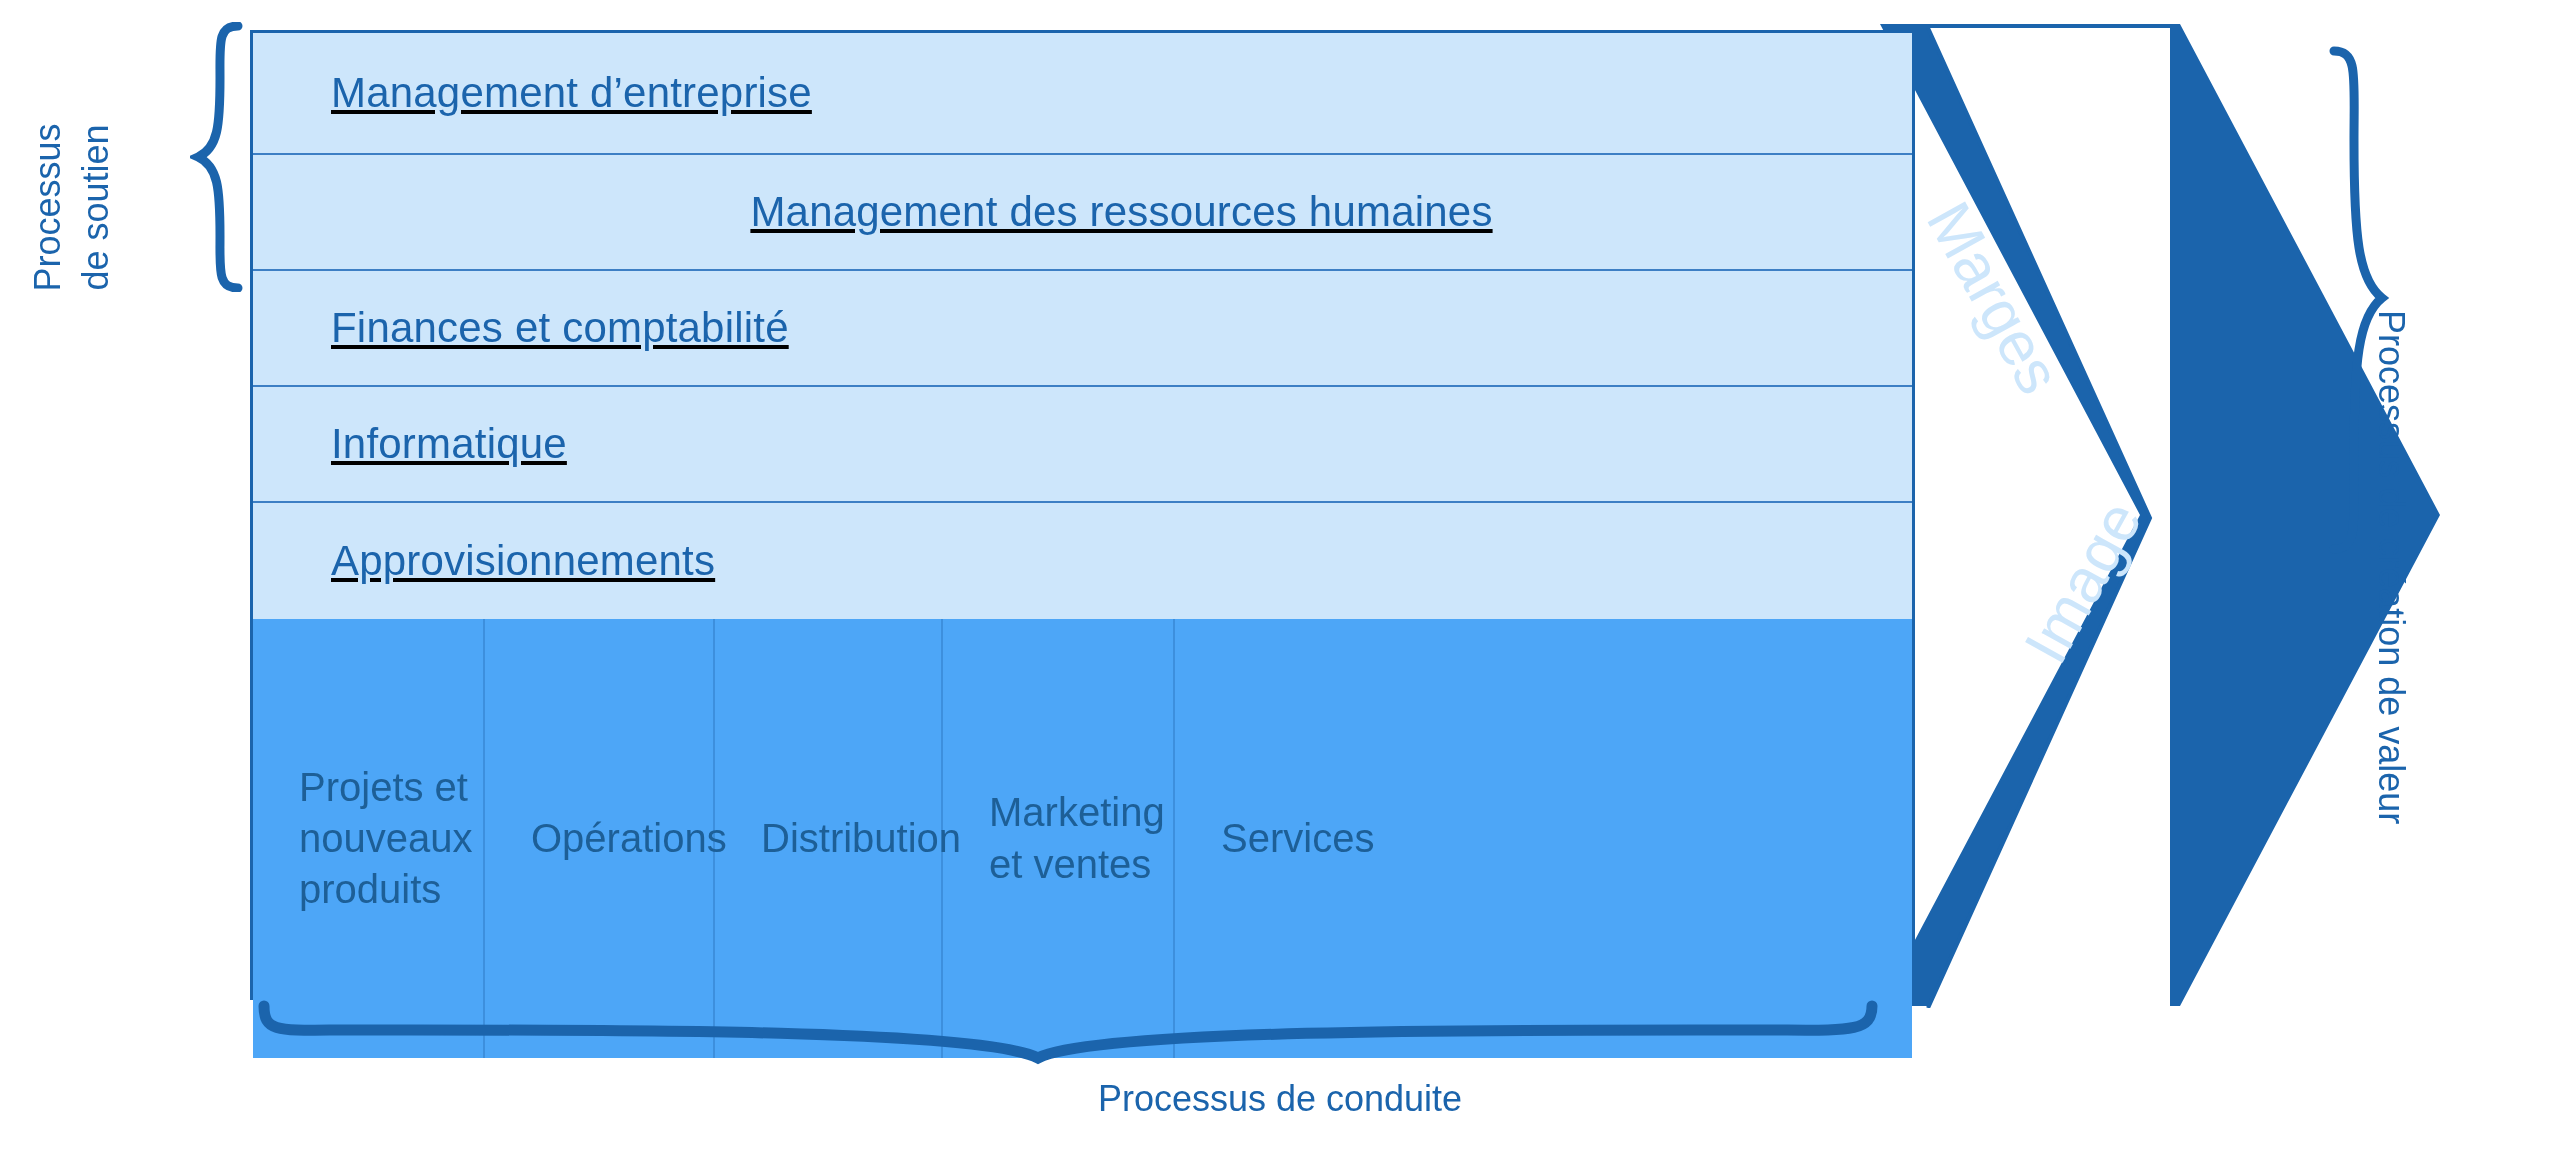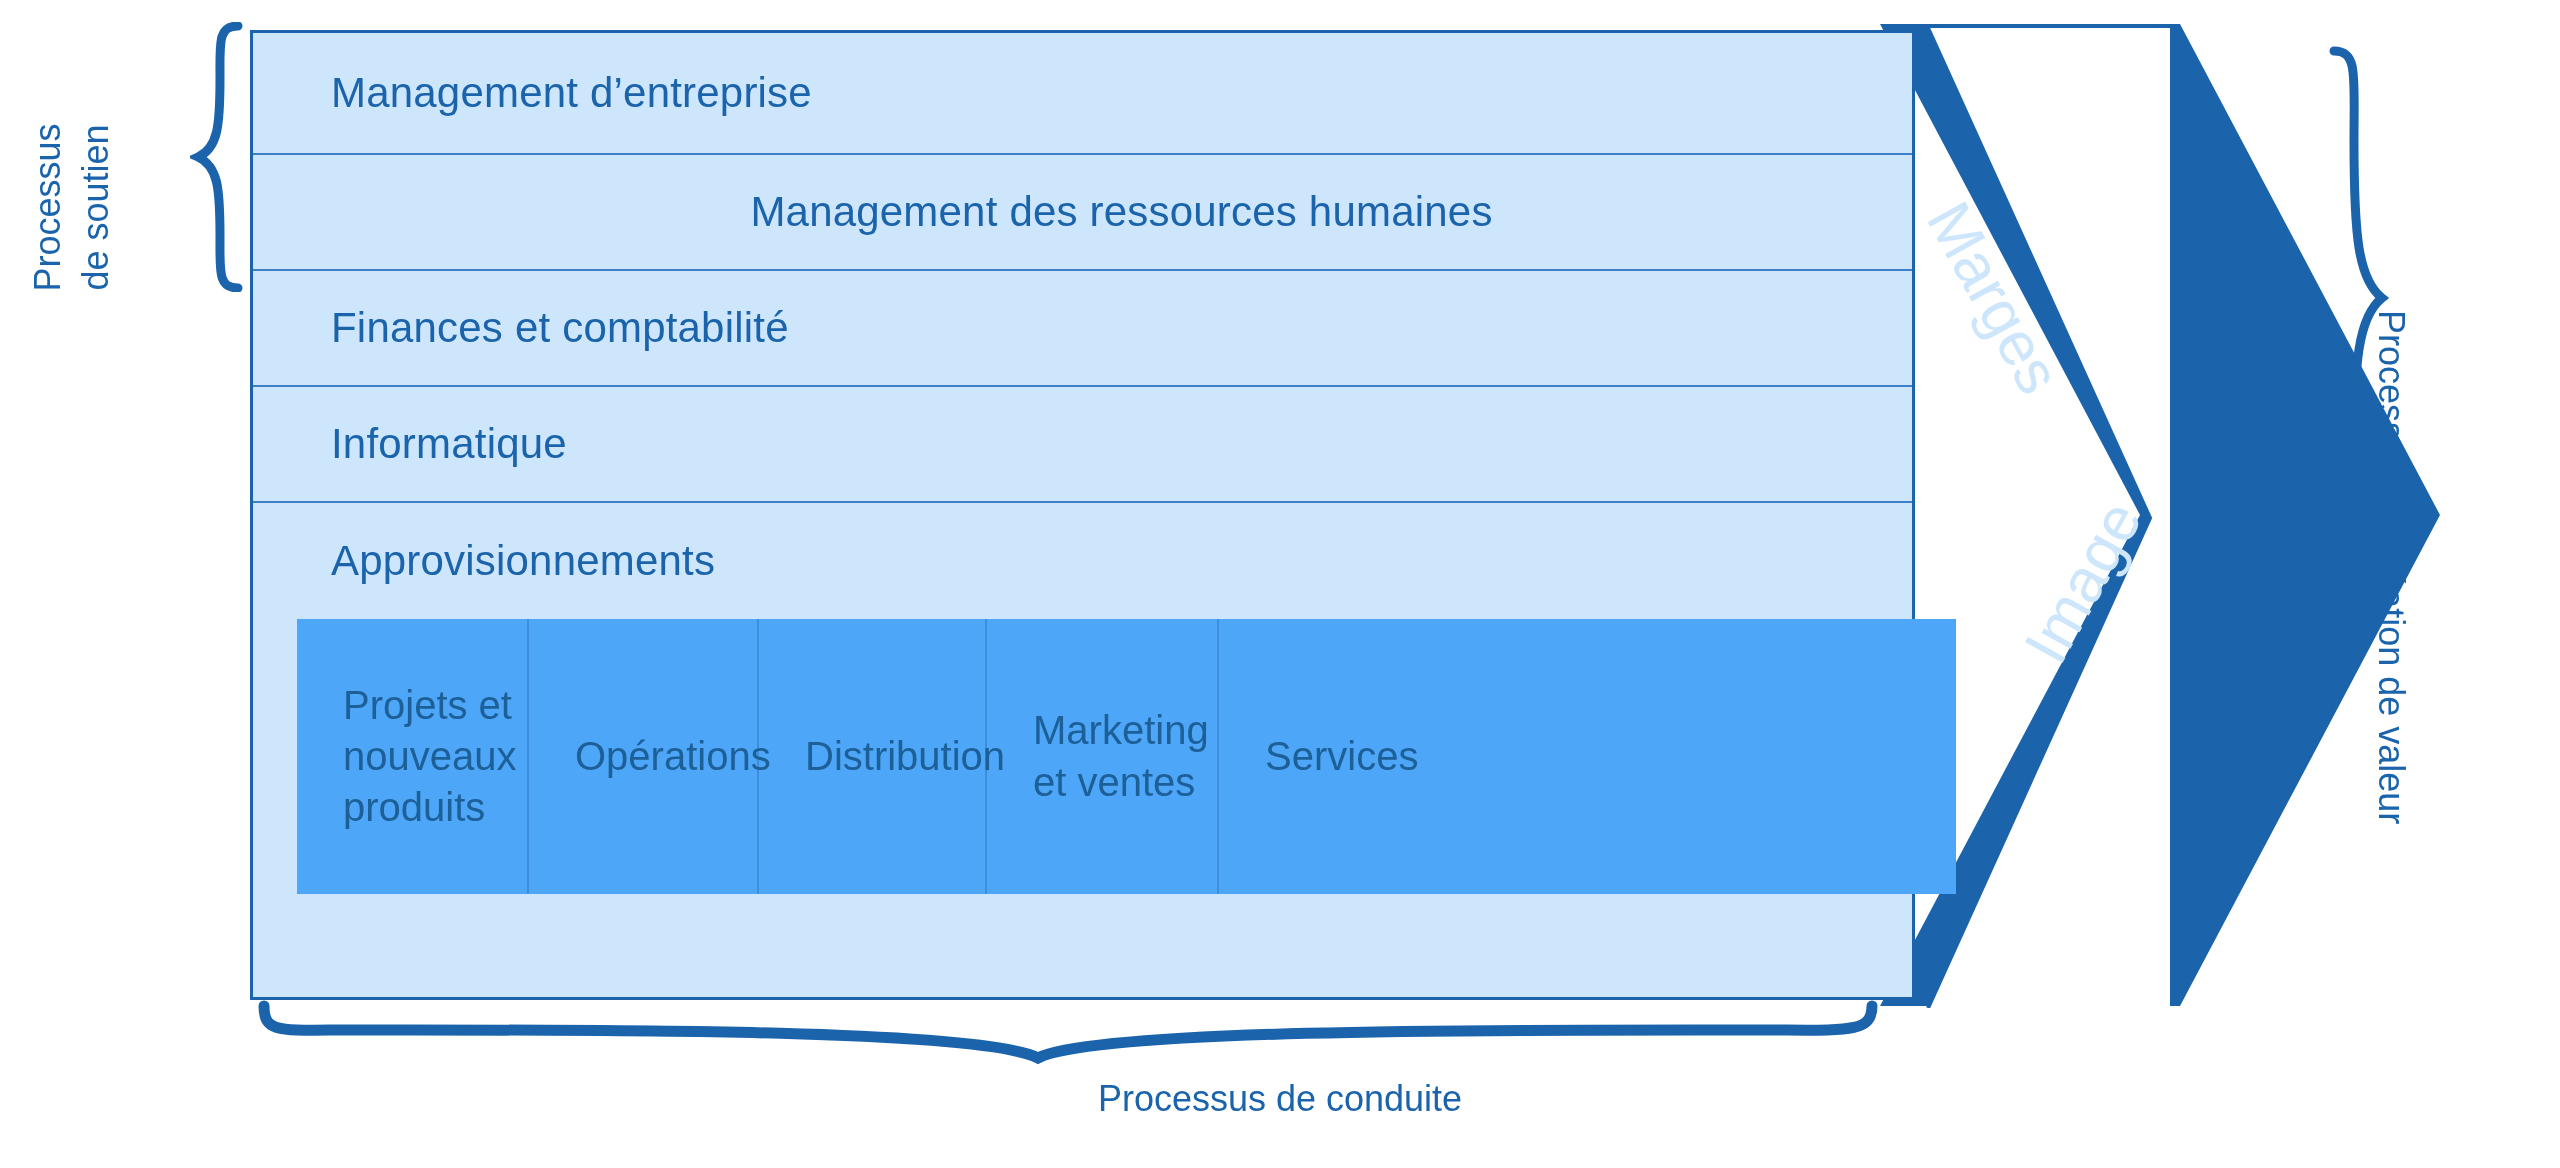--- a/index.html
+++ b/index.html
@@ -37,20 +37,21 @@
 
   .support-row {
     position: absolute;
     left: 0;
     width: 100%;
     background: #cde6fb;
     box-sizing: border-box;
     border-bottom: 2px solid #3d7fc4;
     display: flex;
     align-items: center;
+    text-decoration: underline;
   }
   .support-label {
     padding-left: 78px;
     font-size: 42px;
     color: #1b64ac;
     letter-spacing: 0.2px;
     white-space: nowrap;
   }
 
   #primary-band {
@@ -185,21 +186,21 @@
     </div>
 
     <div class="support-row" style="top:354px;height:116px;align-items:center;">
       <span class="support-label">Informatique</span>
     </div>
 
     <div class="support-row" style="top:470px;height:116px;border-bottom:none;">
       <span class="support-label">Approvisionnements</span>
     </div>
 
-    <div id="primary-band" style="top:586px;height:275px;margin-left:44px;">
+    <div id="primary-band" style="top:586px;height:439px;">
 
       <div class="primary-cell" style="width:232px;">
         <div class="primary-label">
           <div>Projets et</div>
           <div>nouveaux</div>
           <div>produits</div>
         </div>
       </div>
 
       <div class="primary-cell" style="width:230px;">

